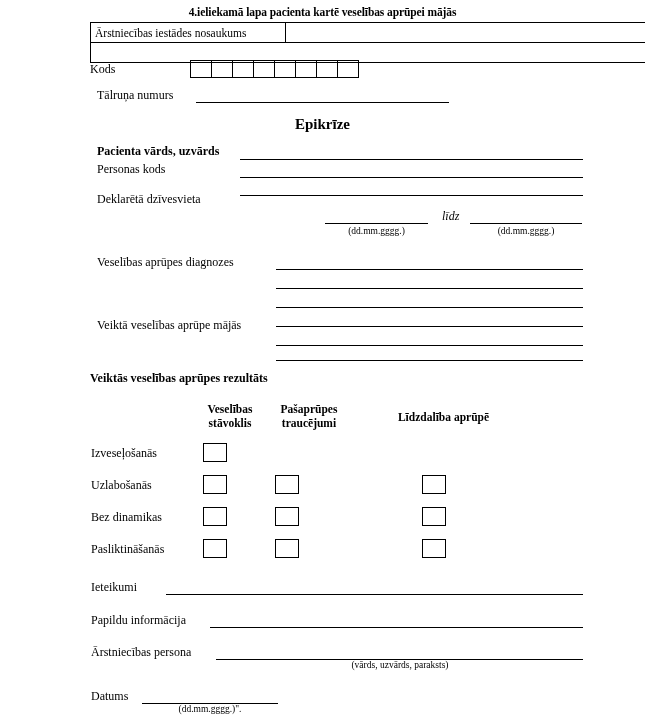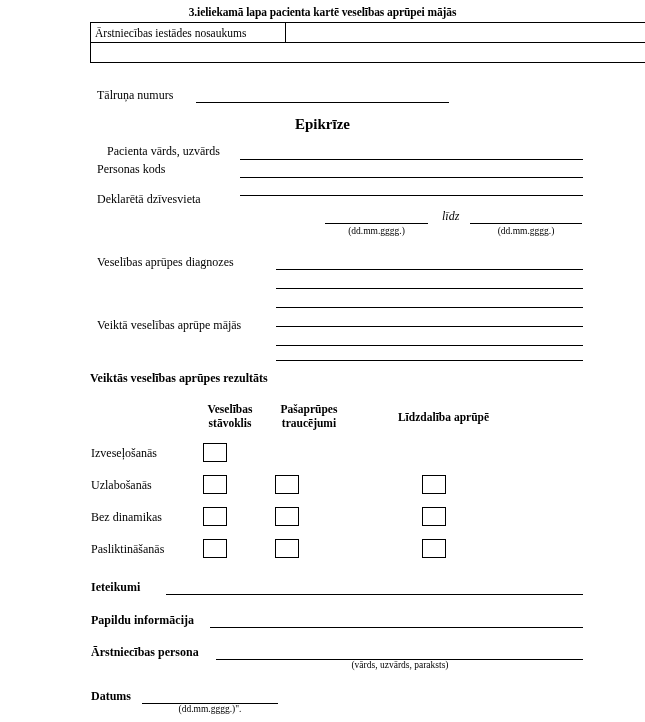--- a/index.html
+++ b/index.html
@@ -152,50 +152,63 @@
     height: 17px;
     border: 1.5px solid #000;
     background: #fff;
   }
   .rowlabel {
     position: absolute;
     font-size: 12px;
   }
 
   
-  .fitem { position: absolute; font-size: 12px; font-weight: bold; }
+  .fitem { position: absolute; font-size: 12px; }
 </style>
 </head>
 <body>
 
 <div class="page">
 
-  <div class="doc-title">3.ieliekamā lapa pacienta kartē veselības aprūpei mājās</div>
+  <div class="doc-title">4.ieliekamā lapa pacienta kartē veselības aprūpei mājās</div>
 
   <table class="inst-table">
     <tbody>
         <tr>
       <td class="label-cell">Ārstniecības iestādes nosaukums</td>
       <td></td>
     </tr>
     <tr>
       <td colspan="2"></td>
     </tr>
   </tbody>
     </table>
 
+  <div class="kods-row">
+    <span class="kods-label">Kods</span>
+    <span class="kods-boxes">
+      <span class="cell"></span>
+      <span class="cell"></span>
+      <span class="cell"></span>
+      <span class="cell"></span>
+      <span class="cell"></span>
+      <span class="cell"></span>
+      <span class="cell"></span>
+      <span class="cell"></span>
+    </span>
+  </div>
 
   <div class="phone-row">
     <span class="phone-label">Tālruņa numurs</span>
     <span class="phone-line"></span>
   </div>
 
   <div class="epikrize">Epikrīze</div>
 
-  <div class="frow" style="top:144px; left:107px;">Pacienta vārds, uzvārds</div>
+  <div class="frow" style="top:144px; left:97px;font-weight:bold;">Pacienta vārds, uzvārds</div>
   <div class="rule" style="top:159px; left:240px; width:343px;"></div>
 
   <div class="frow" style="top:162px; left:97px;">Personas kods</div>
   <div class="rule" style="top:177px; left:240px; width:343px;"></div>
 
   <div class="frow" style="top:192px; left:97px;">Deklarētā dzīvesvieta</div>
   <div class="rule" style="top:195px; left:240px; width:343px;"></div>
 
   <div class="rule" style="top:223px; left:325px; width:103px;"></div>
   <div class="frow" style="top:209px; left:442px;font-style:italic;">līdz</div>

